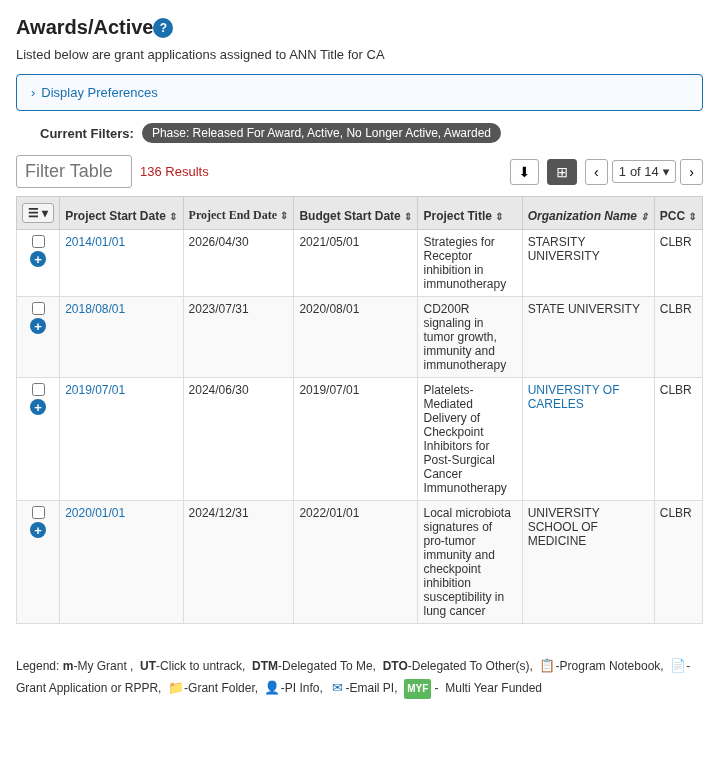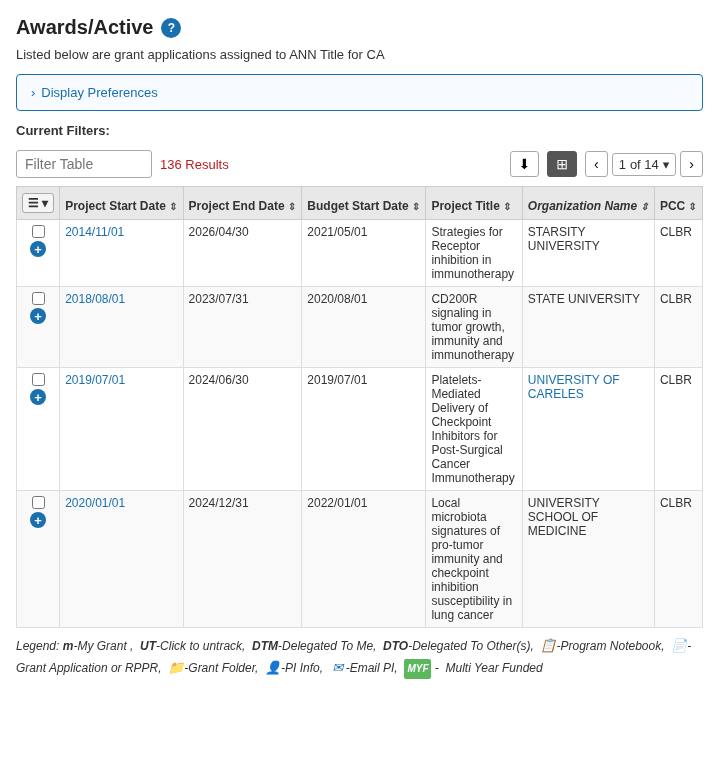--- a/index.html
+++ b/index.html
@@ -7,21 +7,20 @@
       font-family: Arial, sans-serif;
       font-size: 13px;
       color: #333;
       background: #fff;
       width: 719px;
       padding: 16px;
     }
     .page-title {
       display: flex;
       align-items: center;
-      gap: 8px;
       margin-bottom: 8px;
     }
     .page-title h1 {
       font-size: 20px;
       font-weight: bold;
       color: #222;
     }
     .help-icon {
       display: inline-flex;
       align-items: center;
@@ -63,20 +62,21 @@
     .chevron-right {
       font-size: 13px;
       color: #1a6faf;
     }
     .current-filters {
       display: flex;
       align-items: center;
       gap: 8px;
       margin-bottom: 12px;
       flex-wrap: wrap;
+      margin-left: 24px;
     }
     .current-filters-label {
       font-weight: bold;
       font-size: 13px;
     }
     .filter-badge {
       background: #555;
       color: #fff;
       border-radius: 12px;
       padding: 3px 10px;
@@ -85,22 +85,22 @@
     .toolbar {
       display: flex;
       align-items: center;
       gap: 8px;
       margin-bottom: 8px;
     }
     .filter-input {
       border: 1px solid #aaa;
       border-radius: 3px;
       padding: 5px 8px;
-      font-size: 14px;
-      width: 136px;
+      font-size: 18px;
+      width: 116px;
       color: #888;
     }
     .results-count {
       font-size: 13px;
       color: #b91c1c;
       margin-right: auto;
     }
     .toolbar-btn {
       border: 1px solid #aaa;
       background: #fff;
@@ -192,25 +192,24 @@
       align-items: center;
       justify-content: center;
       border: 1px solid #aaa;
       border-radius: 3px;
       background: #f5f5f5;
       padding: 2px 5px;
       cursor: pointer;
       font-size: 12px;
     }
     .legend {
-      margin-top: 8px;
+      margin-top: 32px;
       font-size: 12px;
       color: #333;
       line-height: 1.8;
-      font-style: italic;
     }
     .legend b {
       font-weight: bold;
     }
     .legend-myf {
       display: inline-block;
       background: #5cb85c;
       color: #fff;
       font-size: 10px;
       font-weight: bold;
@@ -222,21 +221,21 @@
       align-items: center;
       justify-content: center;
       width: 16px;
       height: 16px;
       font-size: 11px;
     }
     .th-col-settings {
       width: 40px;
     }
     .col-start { width: 68px; }
-    .col-end { width: 68px; }
+    .col-end { width: 68px; font-family: Liberation Serif, serif; }
     .col-budget { width: 68px; }
     .col-title { width: 200px; }
     .col-org { width: 110px; font-style: italic; }
     .col-pcc { width: 50px; }
   </style>
 </head>
 <body>
 
 <div class="page-title">
   <h1>Awards/Active</h1>
@@ -249,20 +248,21 @@
 
 <div class="display-prefs-box">
   <button class="display-prefs-btn">
     <span class="chevron-right">›</span>
     <span>Display Preferences</span>
   </button>
 </div>
 
 <div class="current-filters">
   <span class="current-filters-label">Current Filters:</span>
+  <span class="filter-badge">Phase: Released For Award, Active, No Longer Active, Awarded</span>
 </div>
 
 <div class="toolbar">
   <input class="filter-input" type="text" placeholder="Filter Table" style="">
   <span class="results-count">136 Results</span>
   <button class="toolbar-btn">
     <span>⬇</span>
   </button>
   <button class="toolbar-btn active">
     <span>⊞</span>
@@ -308,21 +308,21 @@
       </th>
     </tr>
   </thead>
   <tbody id="table-body">
   <tr>
       <td class="checkbox-col">
         <input type="checkbox" style="">
         <span class="plus-btn">+</span>
       </td>
       <td>
-        <a class="date-link" href="#">2014/11/01</a>
+        <a class="date-link" href="#">2014/01/01</a>
       </td>
       <td>2026/04/30</td>
       <td>2021/05/01</td>
       <td>Strategies for Receptor inhibition in immunotherapy</td>
       <td>
         <span>STARSITY UNIVERSITY</span>
       </td>
       <td>CLBR</td>
     </tr>
       <tr>

